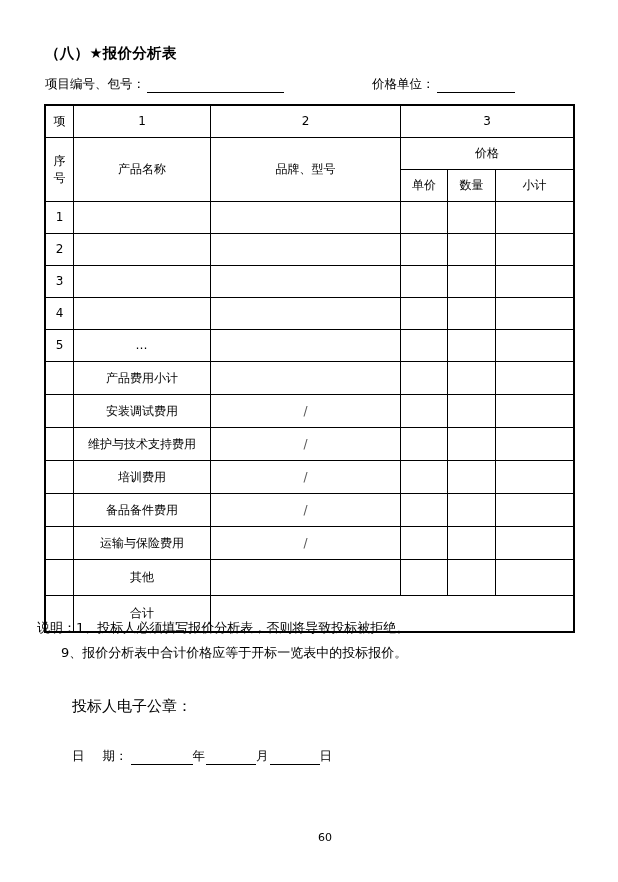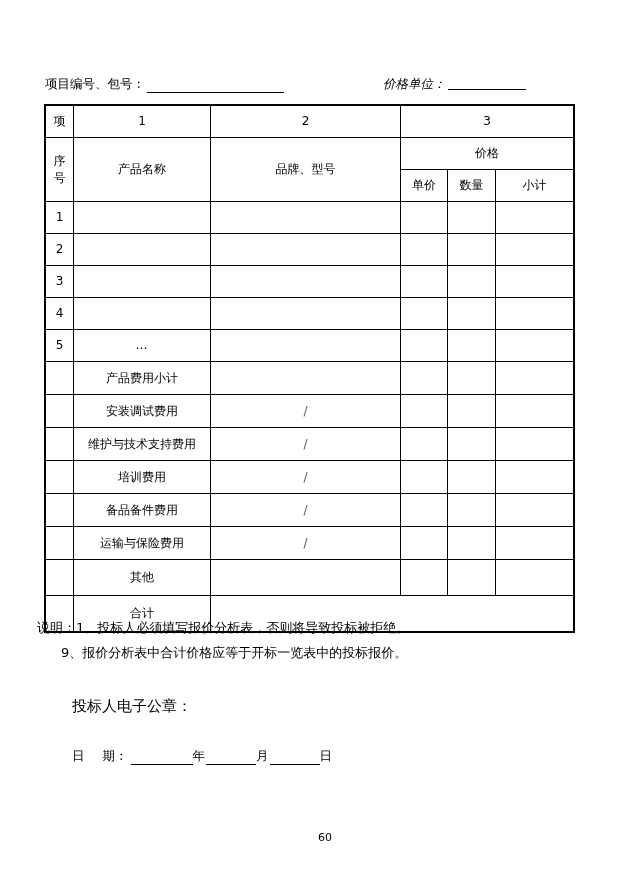--- a/index.html
+++ b/index.html
@@ -46,25 +46,24 @@
   }
   .field-left {
     position: absolute;
     left: 0;
     top: 0;
     display: flex;
     align-items: flex-end;
   }
   .field-right {
     position: absolute;
-    left: 338px;
+    left: 327px;
     top: 0;
     display: flex;
-    align-items: flex-start;
-    font-style: italic;
+    align-items: flex-end;
   }
   .field-label { font-size: 12.5px; }
   .blank-line {
     display: inline-block;
     border-bottom: 1px solid #000;
     height: 13px;
     margin-left: 2px;
   }
   .blank-long  { width: 137px; }
   .blank-short { width: 78px; }
@@ -165,20 +164,21 @@
     width: 618px;
     text-align: center;
     font-size: 11px;
   }
 </style>
 </head>
 <body>
 
 <div class="page">
 
+  <div class="doc-title">（八）★报价分析表</div>
 
   <div class="field-row">
     <span class="field-left">
       <span class="field-label">项目编号、包号：</span>
       <span class="blank-line blank-long"></span>
     </span>
     <span class="field-right">
       <span class="field-label">价格单位：</span>
       <span class="blank-line blank-short"></span>
     </span>

